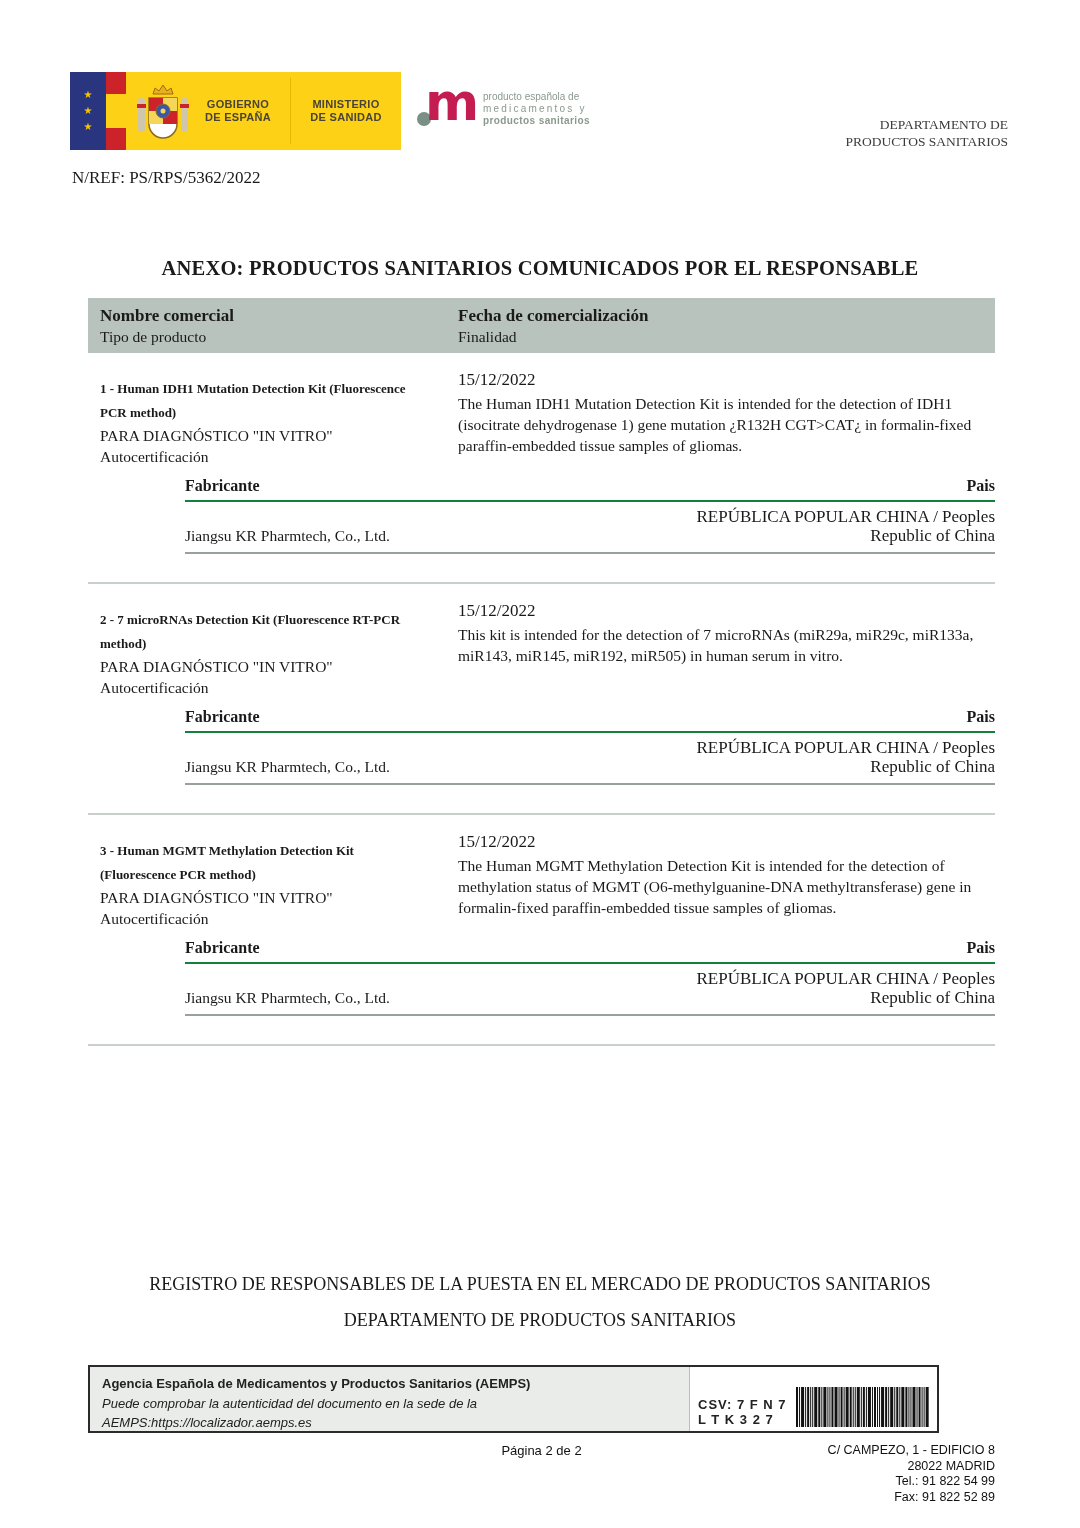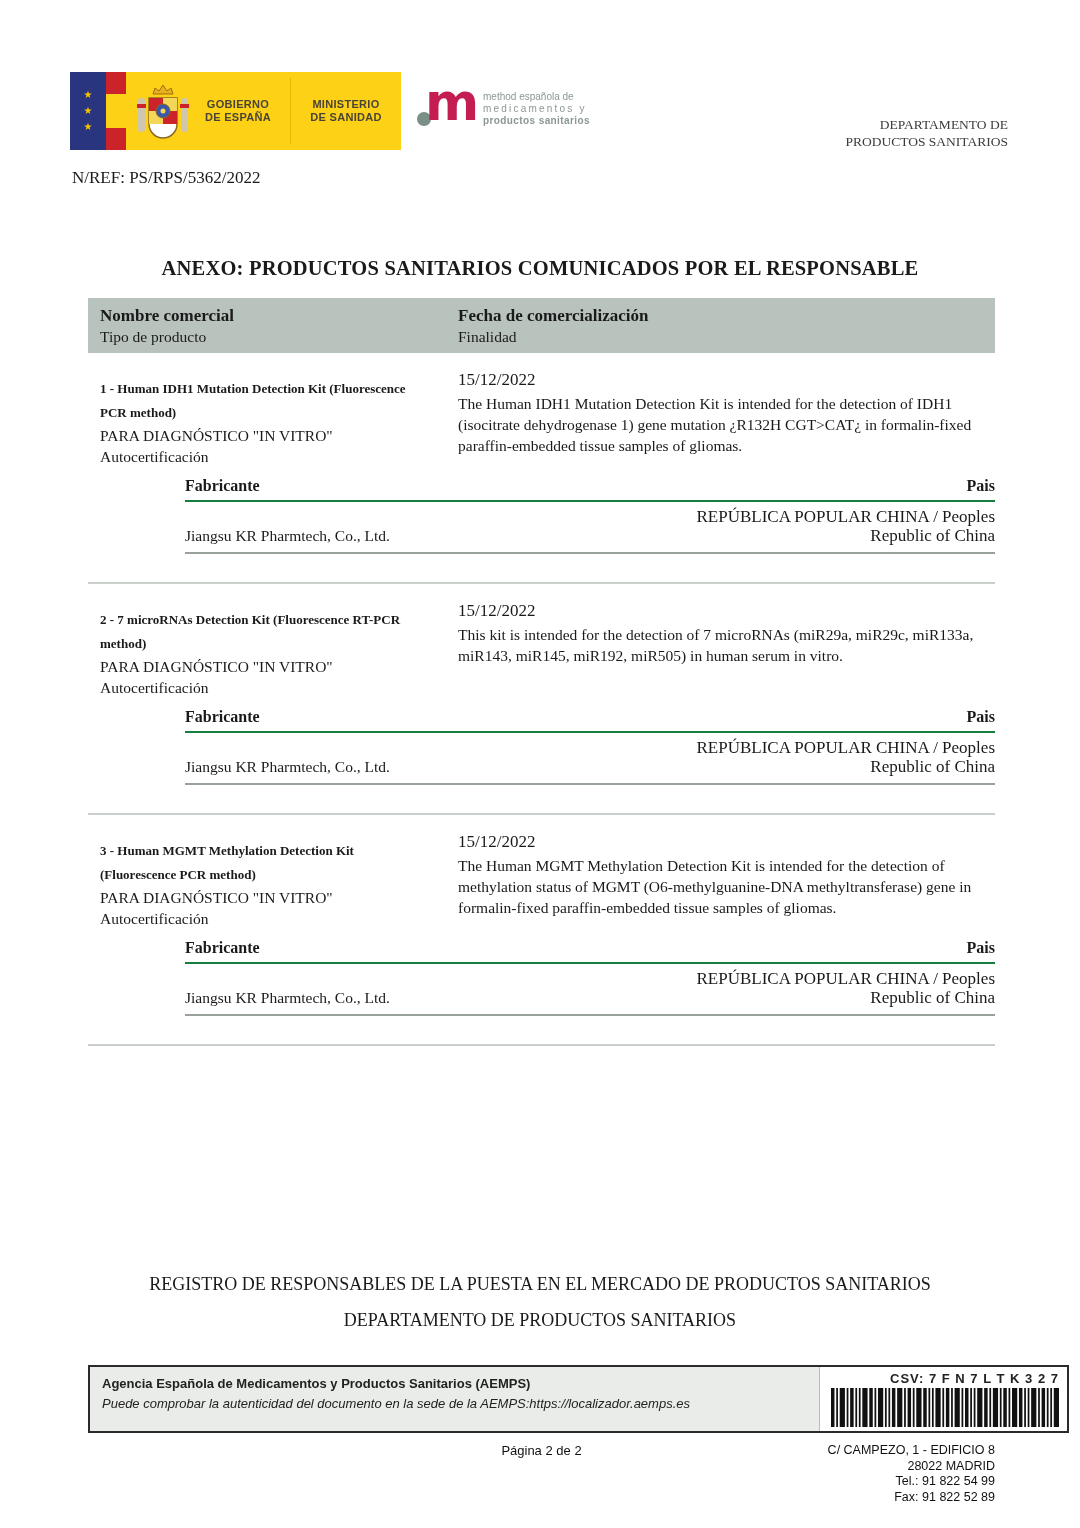--- a/index.html
+++ b/index.html
@@ -50,25 +50,25 @@
   .col-detail .finalidad { font-size:15.5px; line-height:21px; margin-top:2px; }
   .fab-block { margin-left:97px; margin-top:10px; }
   .fab-head { display:flex; justify-content:space-between; padding-bottom:5px; border-bottom:2px solid #15803d; font-size:16px; font-weight:bold; }
   .fab-row { display:flex; justify-content:space-between; align-items:flex-end; border-bottom:2px solid #98a29b; padding:5px 0 7px; }
   .manufacturer { font-size:15.5px; }
   .country { width:322px; text-align:right; font-size:17px; line-height:19px; }
   .separator { border-top:2px solid #c9d0ca; margin-top:28px; }
   
   .registro { position:absolute; top:1266px; left:0; width:100%; text-align:center; font-size:18px; line-height:36px; }
   
-  .sigbox { position:absolute; top:1365px; left:88px; width:981px; height:68px; border:2px solid #2b2b2b; display:flex; background:#e9ece8; font-family:"Liberation Sans","DejaVu Sans",sans-serif; }
+  .sigbox { position:absolute; top:1365px; left:88px; width:851px; height:68px; border:2px solid #2b2b2b; display:flex; background:#e9ece8; font-family:"Liberation Sans","DejaVu Sans",sans-serif; }
   .sig-left { flex:1; padding:7px 12px 5px; }
   .sig-left .b { font-size:13px; font-weight:bold; line-height:19px; color:#222; }
   .sig-left .i { font-size:13px; font-style:italic; line-height:19px; color:#222; margin-top:1px; }
-  .sig-right { width:248px; background:#fff; border-left:1px solid #b9beba; padding:4px 8px 4px; display:flex; flex-direction:column; align-items:flex-end; }
+  .sig-right { width:248px; background:#fff; border-left:1px solid #b9beba; padding:4px 8px 4px; display:flex; flex-direction:row; align-items:flex-end; }
   .csv { font-size:13px; font-weight:bold; letter-spacing:1px; color:#222; }
   .barcode { width:228px; height:40px; margin-top:2px; }
   
   .pfoot { position:absolute; top:1443px; left:88px; width:907px; font-family:"Liberation Sans","DejaVu Sans",sans-serif; font-size:13px; color:#111; }
   .page-num { position:absolute; top:0; left:0; width:100%; text-align:center; }
   .address { position:absolute; top:0; right:0; text-align:right; font-size:12.5px; line-height:15.5px; }
 </style>
 </head>
 <body>
 
@@ -106,21 +106,21 @@
         <div class="min-text">MINISTERIO DE SANIDAD</div>
       </div>
     </div>
 
     <div class="aemps">
       <div class="aemps-m">
         <span class="dot"></span>
         <span class="m">m</span>
       </div>
       <div class="aemps-text">
-        <div class="l1">method española de</div>
+        <div class="l1">producto española de</div>
         <div class="l2">medicamentos y</div>
         <div class="l3">productos sanitarios</div>
       </div>
     </div>
 
     <div class="dept">DEPARTAMENTO DE PRODUCTOS SANITARIOS</div>
   </div>
 
   <div class="nref">N/REF: PS/RPS/5362/2022</div>
   <h1 class="doc-title">ANEXO: PRODUCTOS SANITARIOS COMUNICADOS POR EL RESPONSABLE</h1>

